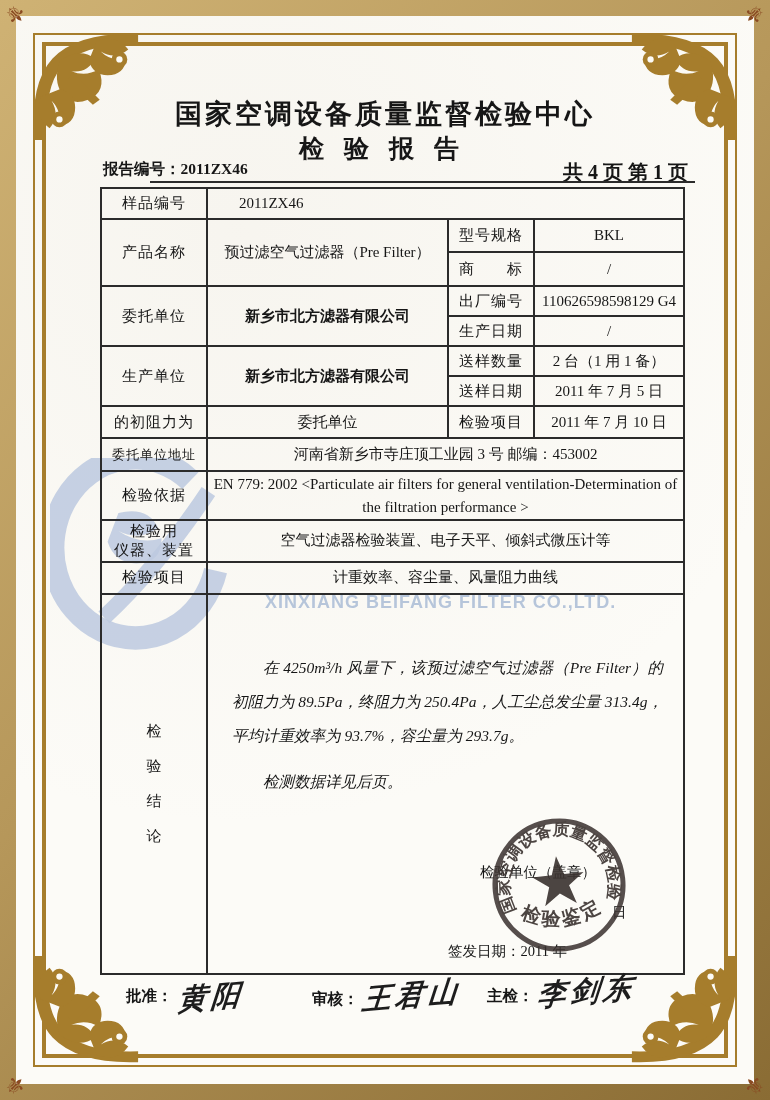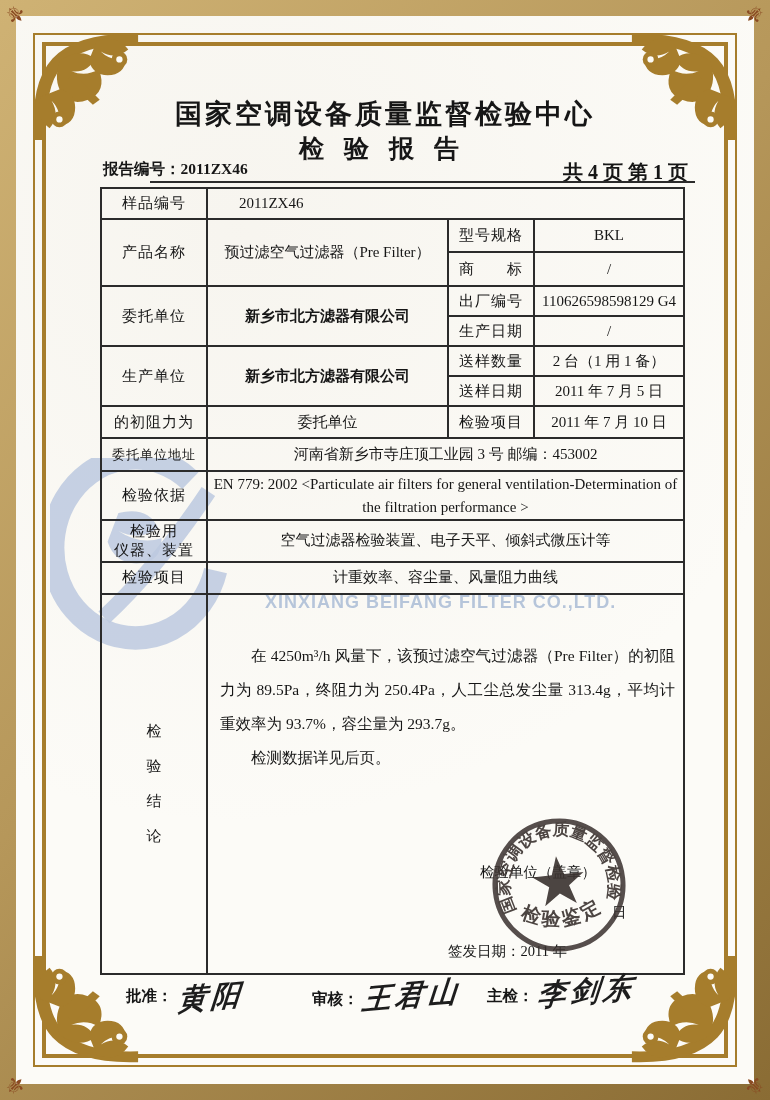--- a/index.html
+++ b/index.html
@@ -42,21 +42,21 @@
   
   table.main{position:absolute;left:100px;top:187px;width:584px;border-collapse:collapse;table-layout:fixed;z-index:3;}
   table.main td{border:2px solid var(--line_ink);font-size:15px;text-align:center;vertical-align:middle;
                 padding:1px 4px;background:transparent;}
   td.lbl{letter-spacing:1px;}
   .two-line{line-height:1.25;}
   .basis-cell{font-size:14.5px;line-height:1.5;padding:2px 6px;}
   .concl-wrap{position:relative;width:100%;height:100%;}
   .vert-label{display:flex;flex-direction:column;align-items:center;justify-content:center;gap:16px;height:100%;}
   .concl-text{position:absolute;left:12px;right:8px;top:44px;text-align:justify;font-size:15.5px;line-height:34px;}
-  .concl-text p{margin:0;text-indent:2em;}
+  .concl-text p{margin:12px;text-indent:2em;font-style:italic;}
   .seal-line{position:absolute;font-size:14.5px;white-space:nowrap;}
   .unit-seal{left:272px;top:268px;}
   .issue-prefix{left:240px;top:308px;margin-top:39px;}
   .issue-suffix{left:404px;top:308px;}
 
   
   .stamp{position:absolute;left:474px;top:800px;width:170px;height:170px;z-index:5;transform:rotate(-6deg);opacity:.9;}
   .stamp text{fill:var(--stamp_ink);font-weight:bold;}
 
   

